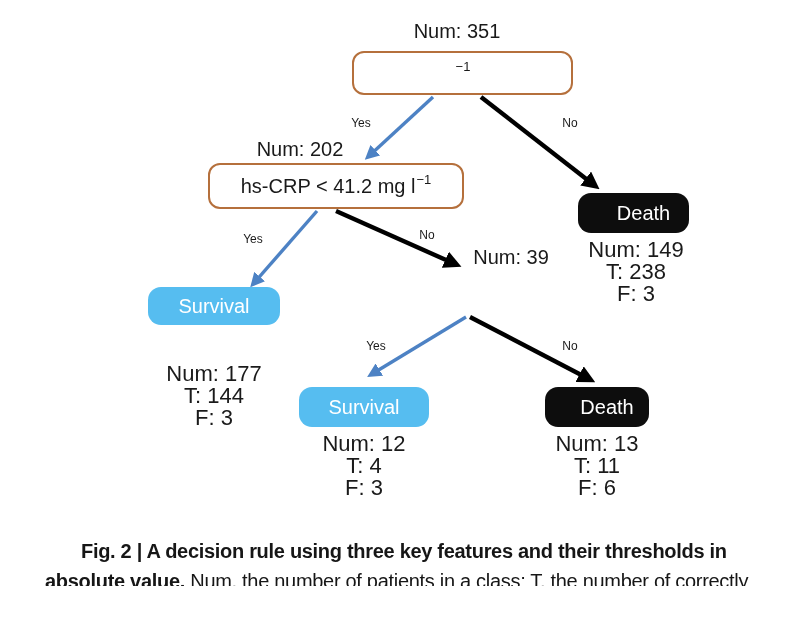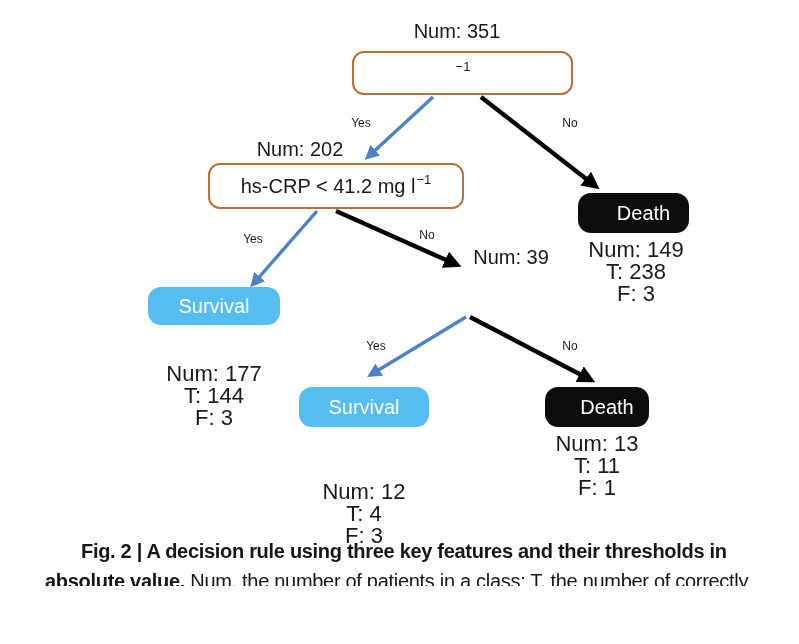--- a/index.html
+++ b/index.html
@@ -151,30 +151,30 @@
     <div>T: 144</div>
     <div>F: 3</div>
   </div>
 
   <div class="edge-label" style="left:376px; top:346px;">Yes</div>
   <div class="edge-label" style="left:570px; top:346px;">No</div>
 
   <div class="leaf-box leaf-survival" style="left:299px; top:387px; width:130px; height:40px;">
     <span>Survival</span>
   </div>
-  <div class="stats" style="left:364px; top:433px;margin-top:48px;">
+  <div class="stats" style="left:364px; top:433px;">
     <div>Num: 12</div>
     <div>T: 4</div>
     <div>F: 3</div>
   </div>
 
   <div class="leaf-box leaf-death" style="left:545px; top:387px; width:104px; height:40px;">
     <span>Death</span>
   </div>
   <div class="stats" style="left:597px; top:433px;">
     <div>Num: 13</div>
     <div>T: 11</div>
-    <div>F: 1</div>
+    <div>F: 6</div>
   </div>
 
   <p class="caption"><strong>Fig. 2 | A decision rule using three key features and their thresholds in absolute value.</strong><span> Num, the number of patients in a class; T, the number of correctly classified; F, the number of misclassified patients.</span></p>
 
 </div>
 
 </body></html>

